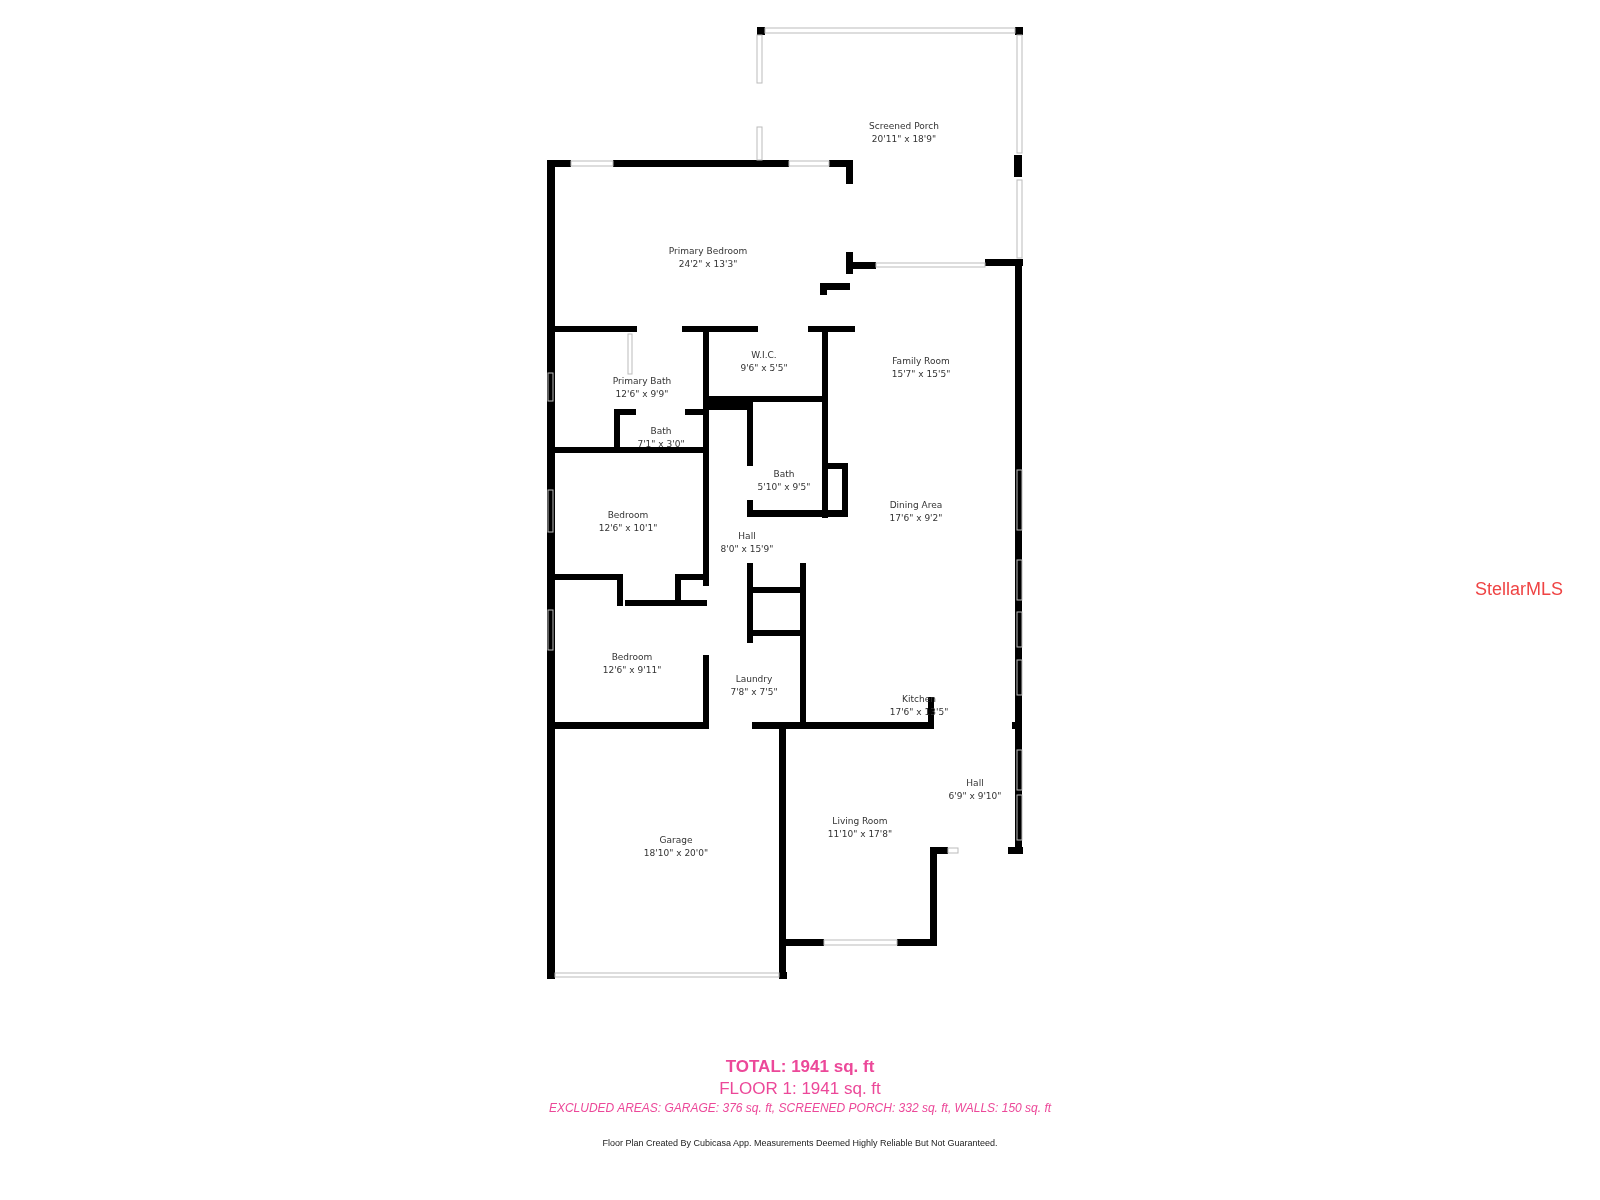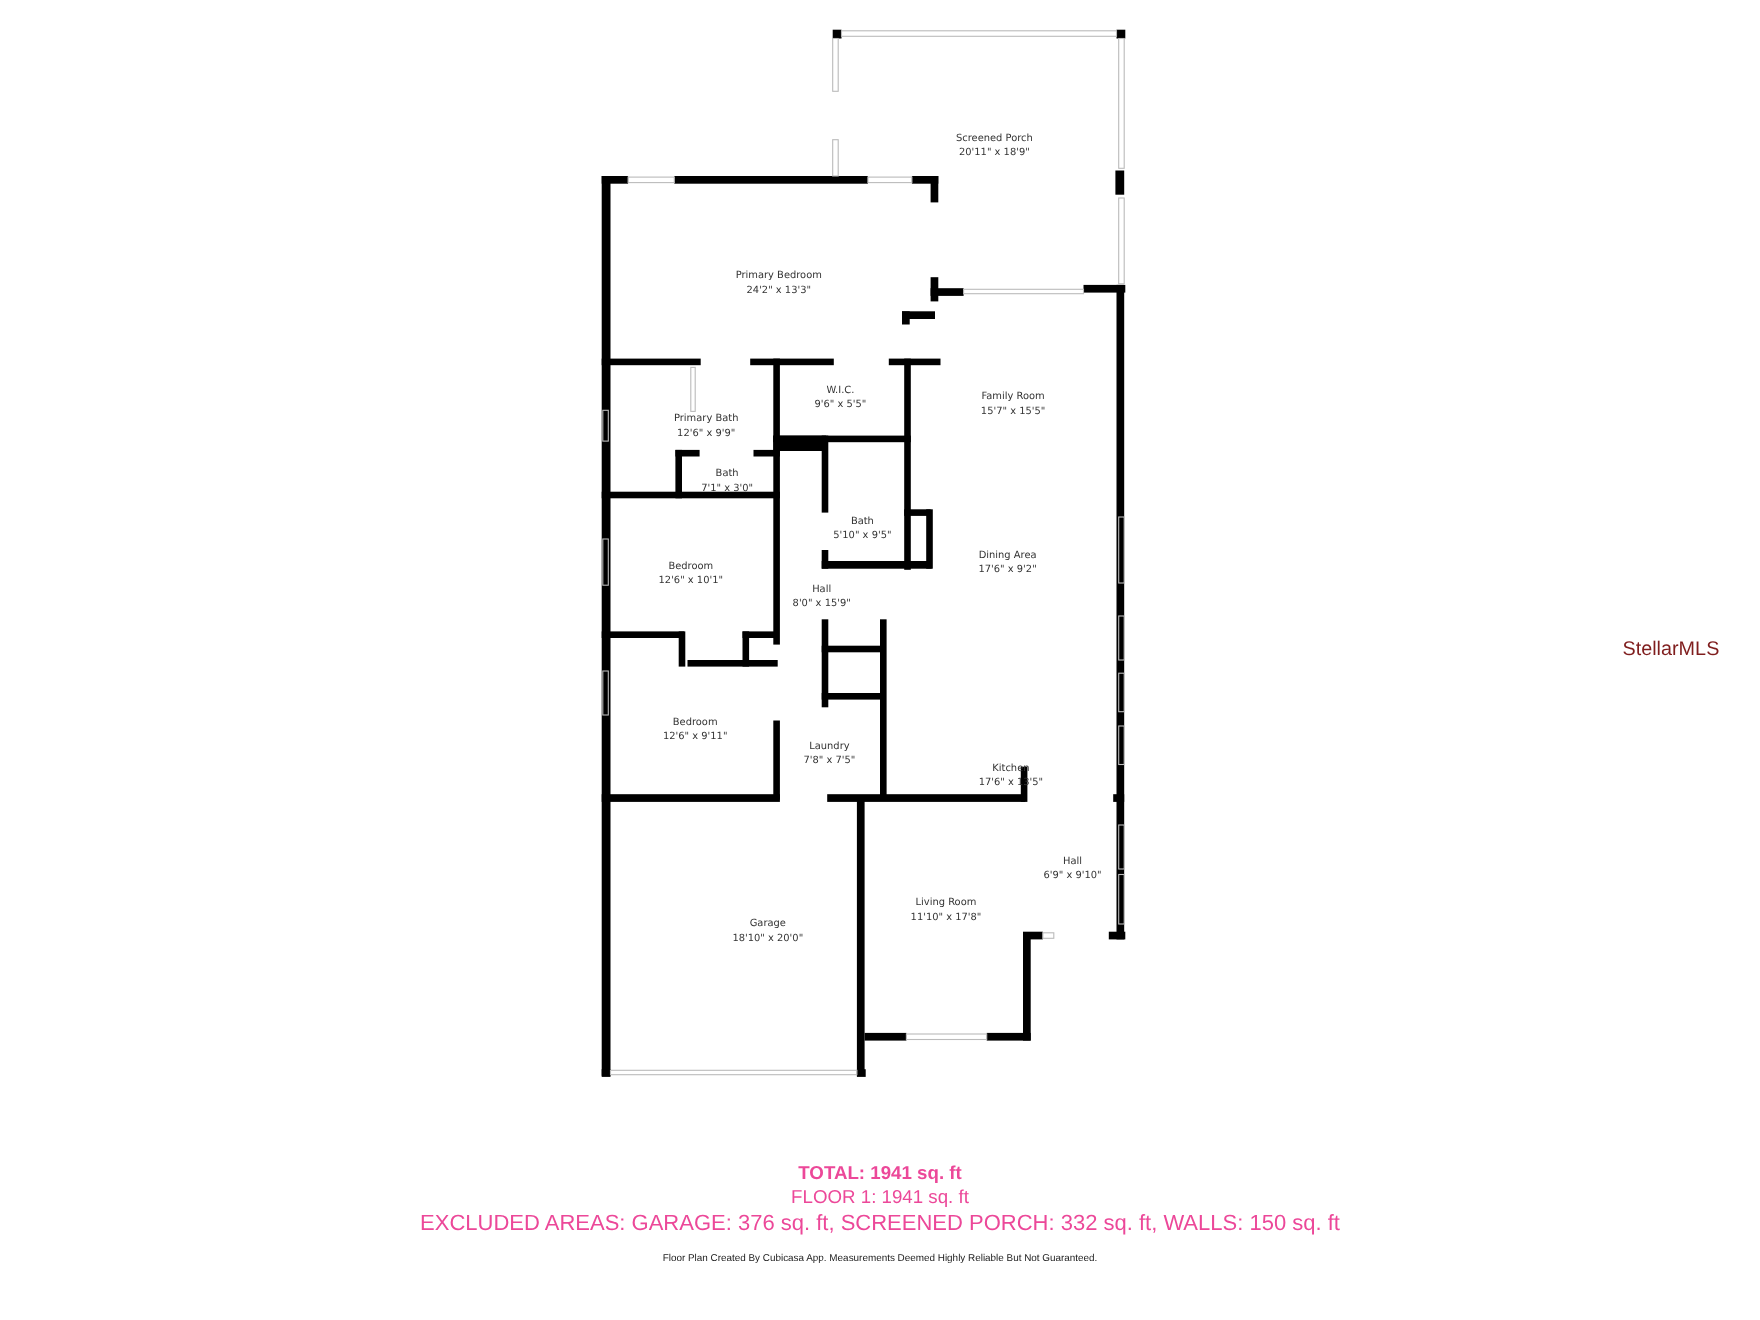--- a/index.html
+++ b/index.html
@@ -3,23 +3,23 @@
   <meta charset="utf-8">
   <style>
     html, body { margin: 0; padding: 0; background: #ffffff; }
     body { width: 1600px; height: 1200px; position: relative; overflow: hidden; font-family: "DejaVu Sans", sans-serif; }
     #plan { position: absolute; left: 0; top: 0; width: 1600px; height: 1200px; }
     .room-label { position: absolute; transform: translateX(-50%); text-align: center; color: #333; font-size: 9px; line-height: 13px; white-space: nowrap; }
     .room-label .dim { display: block; }
     .summary { position: absolute; left: 0; width: 1600px; text-align: center; color: #ec4899; font-family: "Liberation Sans", sans-serif; }
     .total { top: 1057px; font-size: 17px; font-weight: bold; }
     .floor { top: 1079px; font-size: 17px; }
-    .excluded { top: 1101px; font-size: 20px; }
+    .excluded { top: 1101px; font-size: 12px; font-style: italic; }
     .credit { top: 1138px; font-size: 9px; color: #222; }
-    .watermark { position: absolute; left: 1475px; top: 579px; font-size: 18px; color: #7f1d1d; font-family: "Liberation Sans", sans-serif; }
+    .watermark { position: absolute; left: 1475px; top: 579px; font-size: 18px; color: #ef4444; font-family: "Liberation Sans", sans-serif; }
   </style>
 </head>
 <body>
 
 <svg id="plan" viewBox="0 0 1600 1200" xmlns="http://www.w3.org/2000/svg">
   <g fill="#000">
 
     <rect x="757" y="27" width="8" height="8"></rect>
     <rect x="1015" y="27" width="8" height="8"></rect>
     <rect x="1014" y="155" width="8" height="22"></rect>
@@ -115,20 +115,20 @@
 <div class="room-label" style="left:661px;top:425px;"><span>Bath</span><span class="dim">7'1" x 3'0"</span></div>
 <div class="room-label" style="left:784px;top:468px;"><span>Bath</span><span class="dim">5'10" x 9'5"</span></div>
 <div class="room-label" style="left:628px;top:509px;"><span>Bedroom</span><span class="dim">12'6" x 10'1"</span></div>
 <div class="room-label" style="left:916px;top:499px;"><span>Dining Area</span><span class="dim">17'6" x 9'2"</span></div>
 <div class="room-label" style="left:747px;top:530px;"><span>Hall</span><span class="dim">8'0" x 15'9"</span></div>
 <div class="room-label" style="left:919px;top:673px;margin-top:20px;"><span>Kitchen</span><span class="dim">17'6" x 13'5"</span></div>
 <div class="room-label" style="left:632px;top:651px;"><span>Bedroom</span><span class="dim">12'6" x 9'11"</span></div>
 <div class="room-label" style="left:754px;top:673px;"><span>Laundry</span><span class="dim">7'8" x 7'5"</span></div>
 <div class="room-label" style="left:975px;top:777px;"><span>Hall</span><span class="dim">6'9" x 9'10"</span></div>
 <div class="room-label" style="left:860px;top:815px;text-align:center;"><span>Living Room</span><span class="dim">11'10" x 17'8"</span></div>
-<div class="room-label" style="left:698px;top:834px;"><span>Garage</span><span class="dim">18'10" x 20'0"</span></div>
+<div class="room-label" style="left:676px;top:834px;"><span>Garage</span><span class="dim">18'10" x 20'0"</span></div>
 
 <div class="watermark">StellarMLS</div>
 
 <div class="summary total">TOTAL: 1941 sq. ft</div>
 <div class="summary floor">FLOOR 1: 1941 sq. ft</div>
 <div class="summary excluded">EXCLUDED AREAS: GARAGE: 376 sq. ft, SCREENED PORCH: 332 sq. ft, WALLS: 150 sq. ft</div>
 <div class="summary credit">Floor Plan Created By Cubicasa App. Measurements Deemed Highly Reliable But Not Guaranteed.</div>
 
 </body></html>

